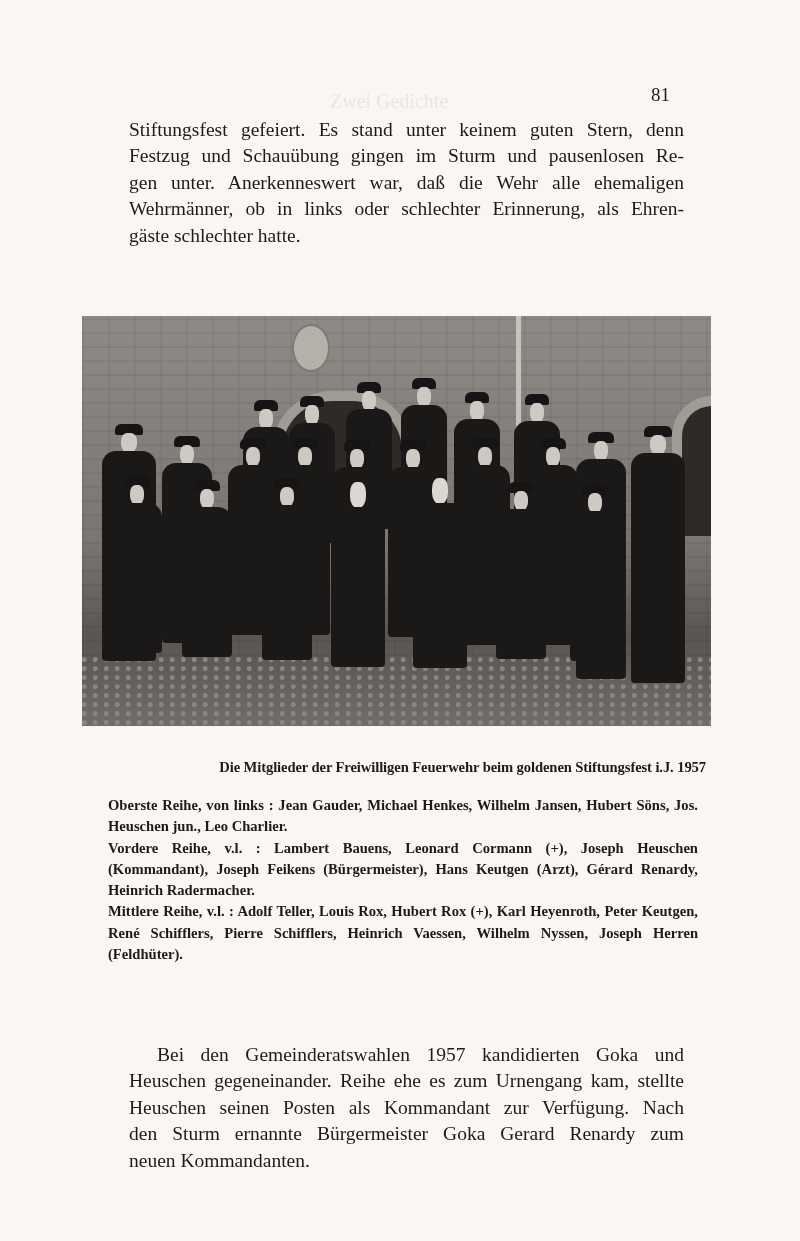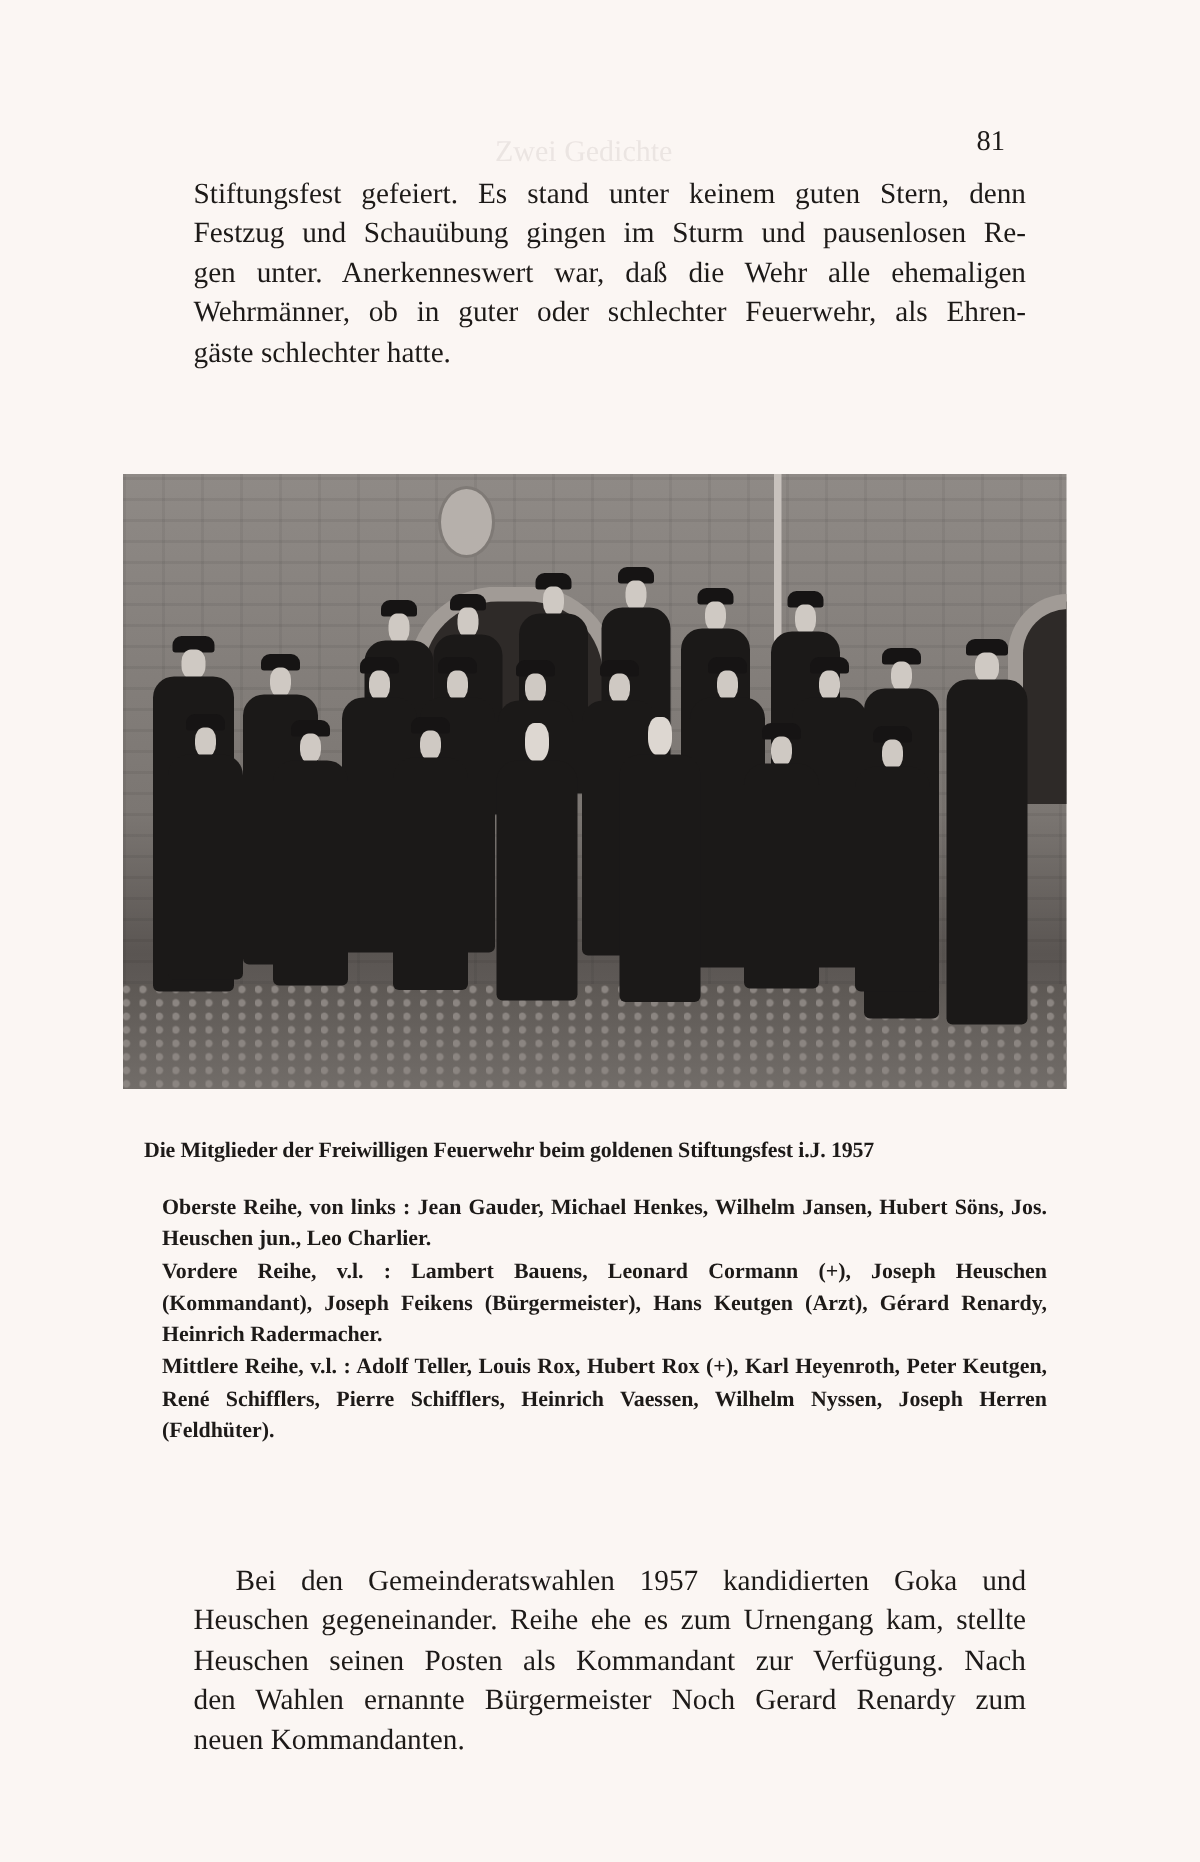--- a/index.html
+++ b/index.html
@@ -66,21 +66,21 @@
       position: absolute; left: 22%; top: 9px; width: 56%; height: 20px;
       background: #cfc9c3; border-radius: 40% 40% 45% 45%;
     }
     .person .body {
       position: absolute; left: -45%; top: 27px; width: 190%;
       background: #1b1918; border-radius: 14px 14px 4px 4px;
     }
     .person.civil .face { top: 2px; height: 26px; background: #ddd7d1; }
     .caption {
       position: absolute; left: 96px; top: 759px; width: 610px;
-      font-weight: bold; font-size: 14.6px; text-align: left; margin: 0;
+      font-weight: bold; font-size: 14.6px; text-align: right; margin: 0;
       letter-spacing: -0.1px;
     }
     .credits {
       position: absolute; left: 108px; top: 795px; width: 590px;
       font-weight: bold; font-size: 14.6px; line-height: 21.3px;
       margin: 0; text-align: justify;
     }
     .credits p { margin: 0; }
   </style>
 </head>
@@ -89,21 +89,21 @@
 <div>
 
   <div class="bleed bleed-title">Zwei Gedichte</div>
 
   <div class="page-number">81</div>
 
   <div class="body-text p1">
     <div style="text-align:justify;text-align-last:justify;">Stiftungsfest gefeiert. Es stand unter keinem guten Stern, denn</div>
     <div style="text-align:justify;text-align-last:justify;">Festzug und Schauübung gingen im Sturm und pausenlosen Re-</div>
     <div style="text-align:justify;text-align-last:justify;">gen unter. Anerkenneswert war, daß die Wehr alle ehemaligen</div>
-    <div style="text-align:justify;text-align-last:justify;">Wehrmänner, ob in guter oder schlechter Feuerwehr, als Ehren-</div>
+    <div style="text-align:justify;text-align-last:justify;">Wehrmänner, ob in links oder schlechter Erinnerung, als Ehren-</div>
     <div>gäste schlechter hatte.</div>
   </div>
 
   <div class="photo">
     <div class="plaque"></div>
     <div class="pole"></div>
     <div class="arch a1"></div>
     <div class="arch a2"></div>
     <div class="ground"></div>
 
@@ -238,17 +238,17 @@
     <p>
       <span>Mittlere Reihe, v.l. :</span>
       <span>Adolf Teller, Louis Rox, Hubert Rox (+), Karl Heyenroth, Peter Keutgen, René Schifflers, Pierre Schifflers, Heinrich Vaessen, Wilhelm Nyssen, Joseph Herren (Feldhüter).</span>
     </p>
   </div>
 
   <div class="body-text p2">
     <div style="text-align:justify;text-align-last:justify;">Bei den Gemeinderatswahlen 1957 kandidierten Goka und</div>
     <div style="text-indent:0;text-align:justify;text-align-last:justify;">Heuschen gegeneinander. Reihe ehe es zum Urnengang kam, stellte</div>
     <div style="text-indent:0;text-align:justify;text-align-last:justify;">Heuschen seinen Posten als Kommandant zur Verfügung. Nach</div>
-    <div style="text-indent:0;text-align:justify;text-align-last:justify;">den Wahlen ernannte Bürgermeister Noch Gerard Renardy zum</div>
+    <div style="text-indent:0;text-align:justify;text-align-last:justify;">den Sturm ernannte Bürgermeister Goka Gerard Renardy zum</div>
     <div style="text-indent:0;">neuen Kommandanten.</div>
   </div>
 
 </div>
 
 </body></html>

